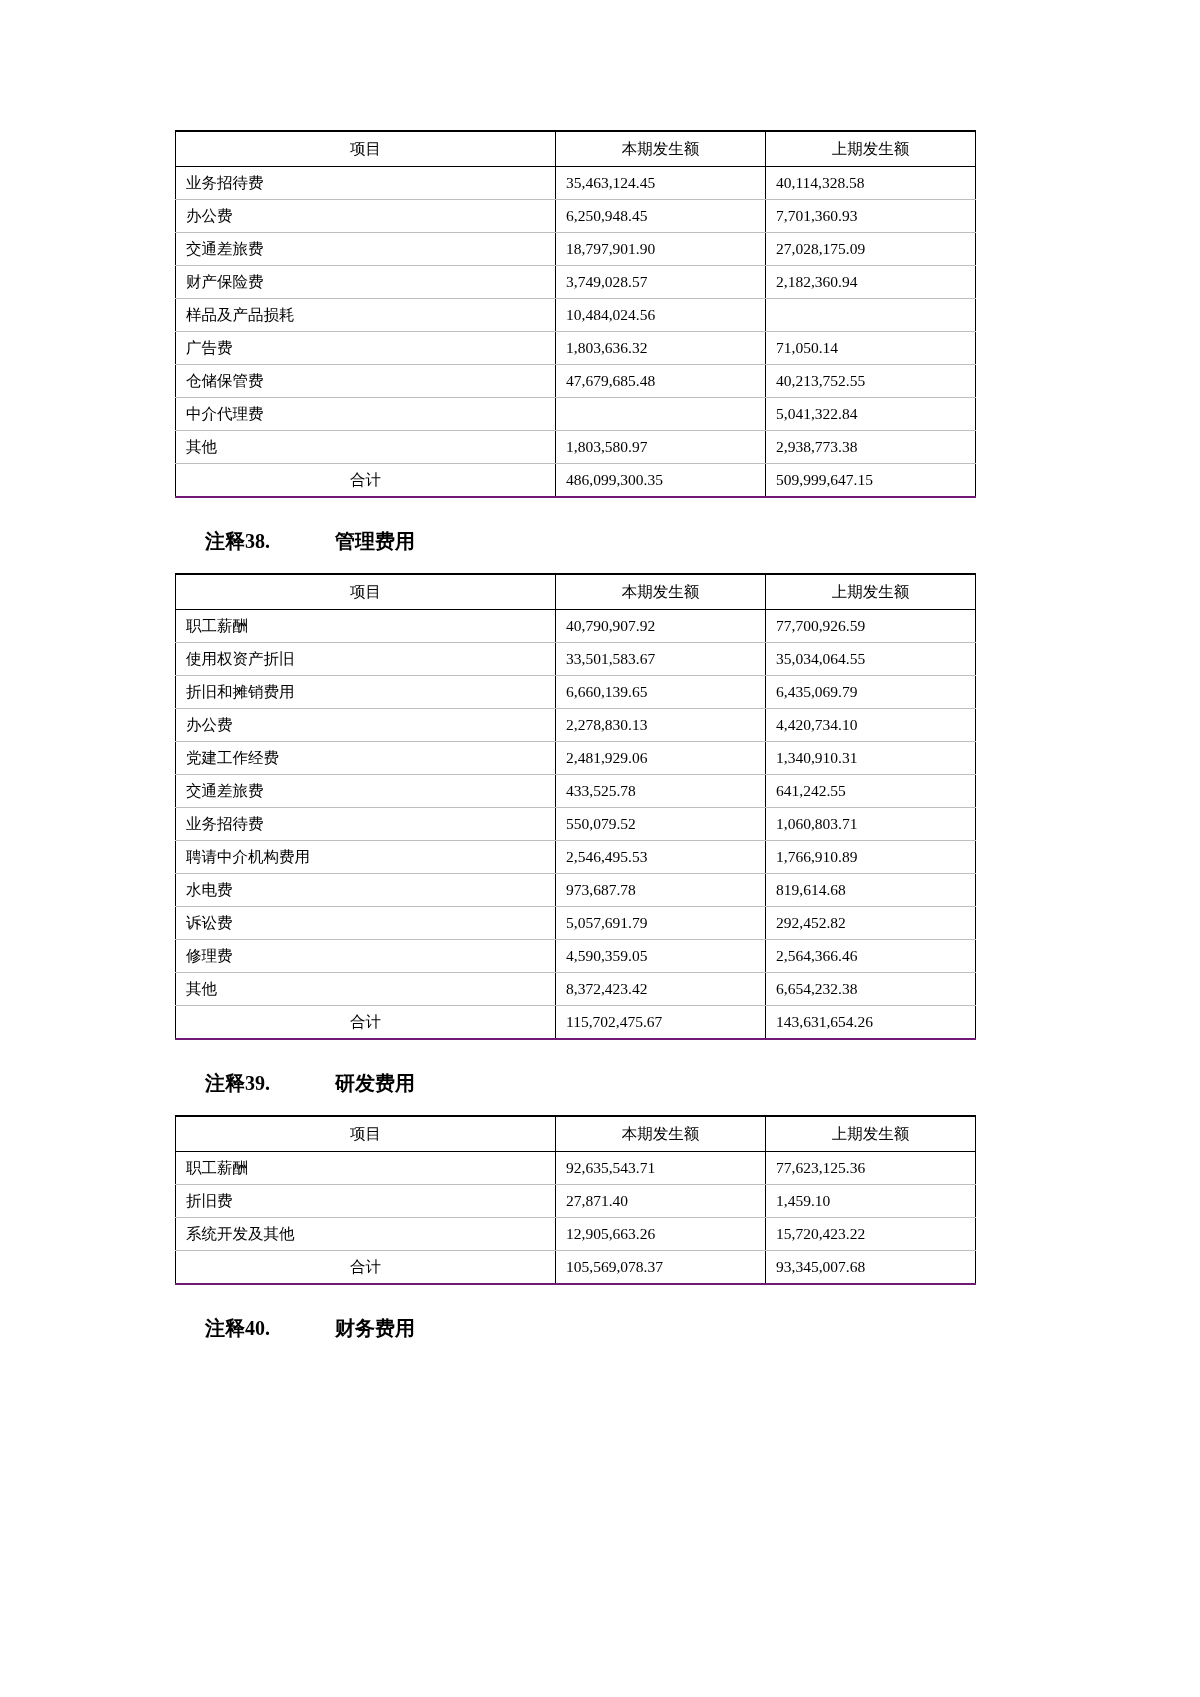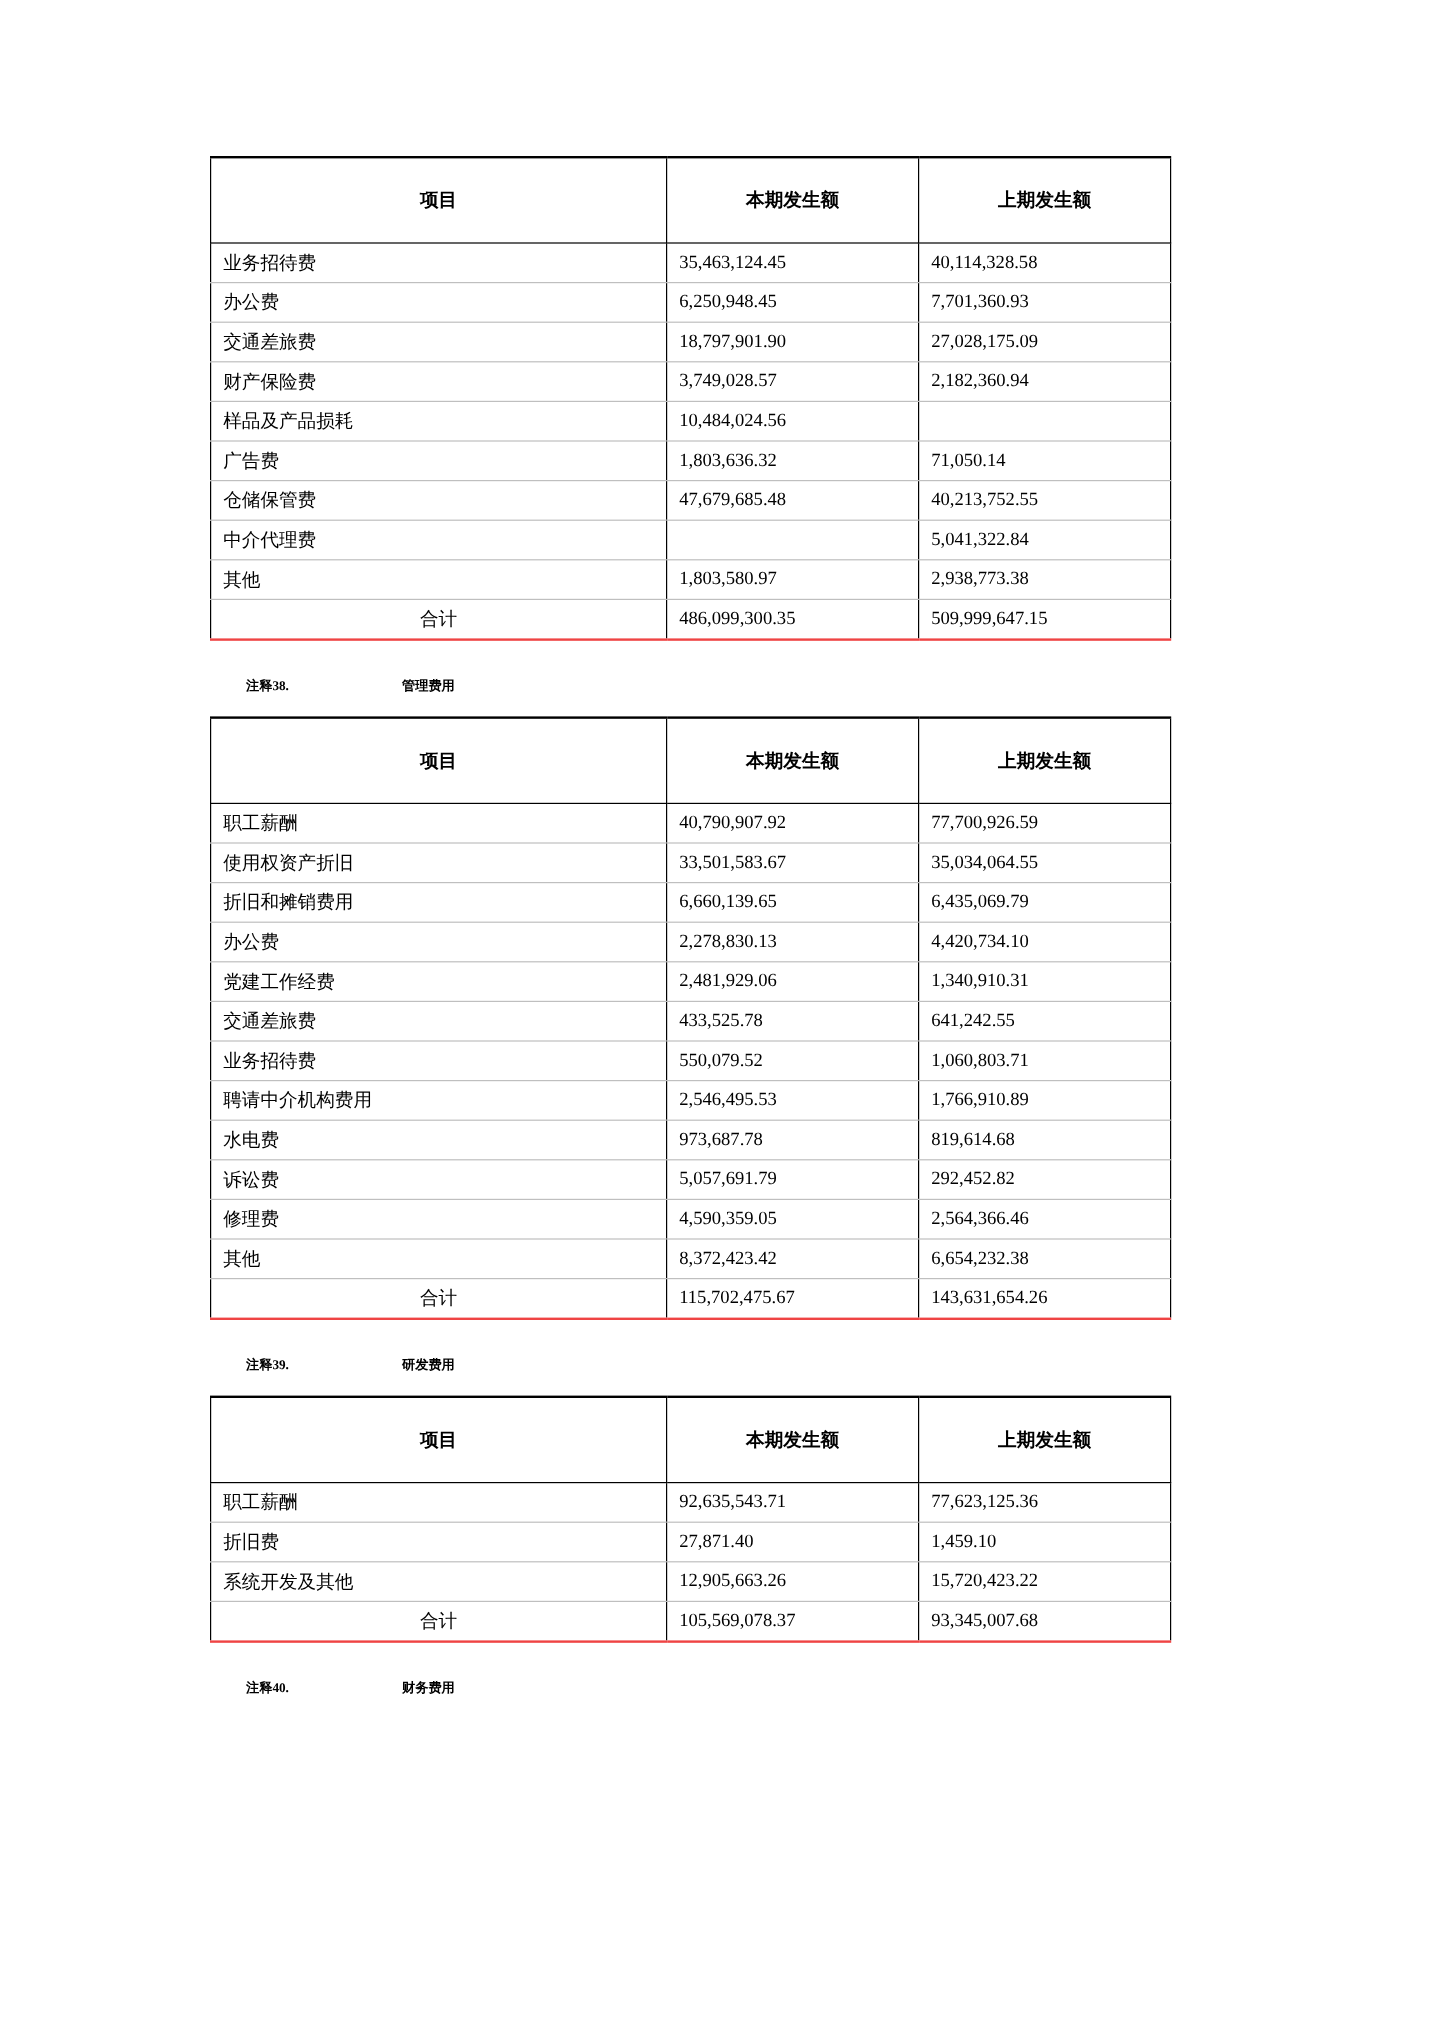--- a/index.html
+++ b/index.html
@@ -33,42 +33,42 @@
   table.fin th, table.fin td {
     border-left: 1px solid #000;
     border-right: 1px solid #000;
     border-top: 1px solid #bfbfbf;
     border-bottom: 1px solid #bfbfbf;
     padding: 5px 10px;
     height: 22px;
     vertical-align: middle;
   }
   table.fin thead th {
-    font-weight: bold;
+    font-weight: normal;
     border-top: 2px solid #000;
     border-bottom: 1.6px solid #000;
-    padding: 24px 10px;
+    padding: 6px 10px;
   }
   table.fin tbody td.label {
     text-align: left;
   }
   table.fin tbody td.num {
     text-align: left;
   }
   table.fin tr.total td {
     border-top: 1.6px solid #000;
-    border-bottom: 2px solid #ef4444;
+    border-bottom: 2px solid #701a75;
   }
   table.fin tr.total td.label {
     text-align: center;
   }
   .section-head {
     margin: 30px 0 18px 0;
     font-weight: bold;
-    font-size: 11px;
+    font-size: 20px;
     display: flex;
     align-items: baseline;
   }
   .section-head .note-no {
     display: inline-block;
     width: 130px;
     margin-left: 30px;
   }
   .section-head .note-title {
     display: inline-block;

